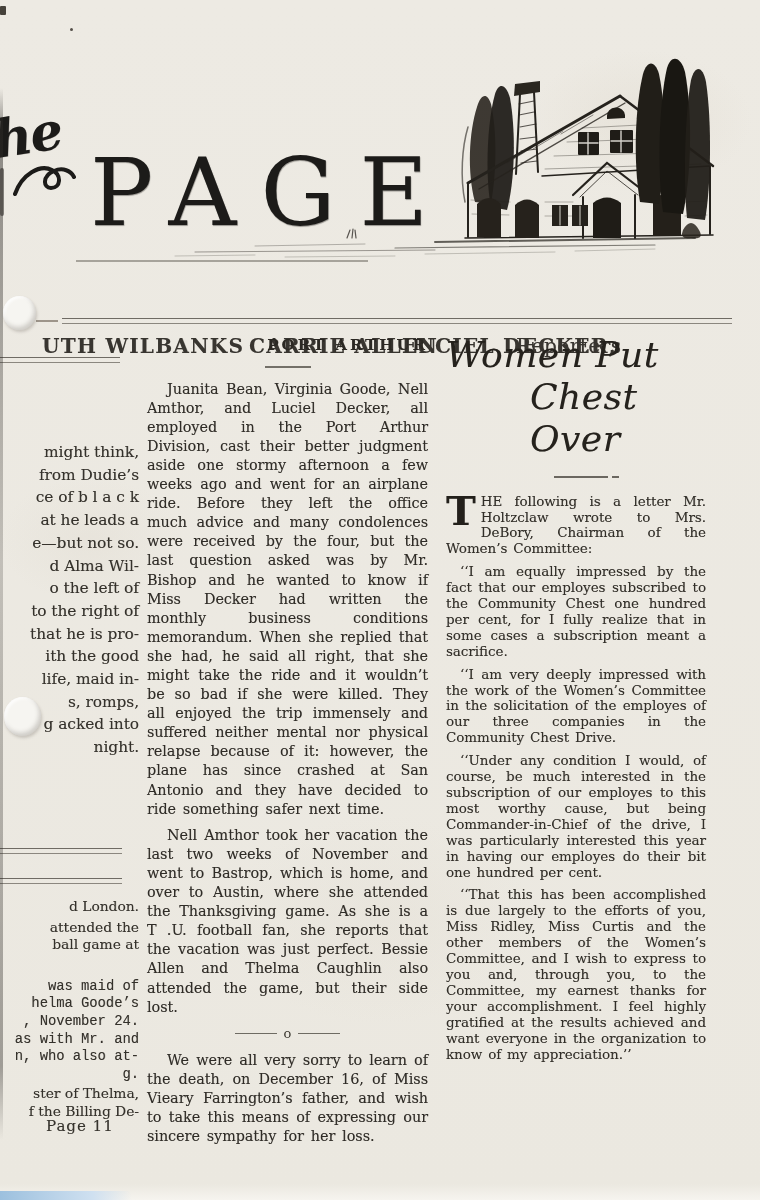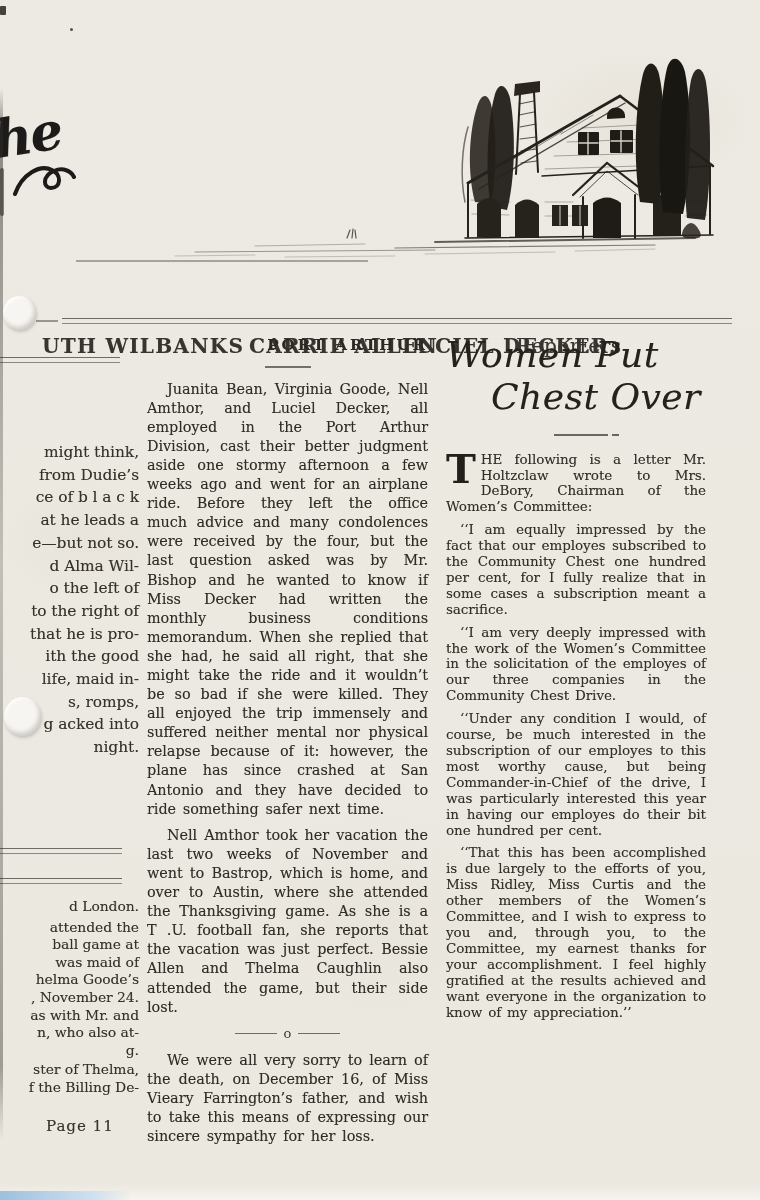--- a/index.html
+++ b/index.html
@@ -30,38 +30,38 @@
   .rule-dash{left:36px;top:320px;width:22px;height:2px;background:#8a7f74;opacity:.8;}
 
   
   .rule-left-top{left:0;top:357px;width:120px;}
   .lc{left:0;width:139px;text-align:right;color:#34312b;}
   .lc1{top:441px;font-size:15.3px;line-height:22.7px;}
   .rule-left-a{left:0;top:848px;width:122px;}
   .rule-left-b{left:0;top:878px;width:122px;}
   .lc2{top:898px;font-size:13.8px;line-height:17.6px;}
   .lc2 .grp-b{margin-top:3px;}
-  .lc2 .grp-c{margin-top:0;}
+  .lc2 .grp-c{margin-top:24px;font-family:Liberation Mono, monospace;}
   .lc2 .grp-d{margin-top:2px;}
   .page-number{left:46px;top:1117px;font-size:15px;letter-spacing:1px;color:#36332d;}
 
   
   .col-mid{left:147px;top:336px;width:281px;}
   .mid-heading{text-align:right;font-size:15px;font-weight:bold;letter-spacing:3px;color:#2b2823;}
   .mid-hrule{width:46px;height:1.6px;background:#55514a;margin:12px auto 12px auto;opacity:.8;}
   .col-mid p{margin:0 0 7px 0;font-size:14.3px;line-height:19.1px;text-align:justify;
     word-spacing:.16em;text-indent:20px;}
   .divider{display:flex;align-items:center;justify-content:center;gap:7px;margin:10px 0 11px 0;}
   .divider .dline{width:42px;height:1.2px;background:#4f4b44;opacity:.8;}
   .divider .dlabel{font-size:13px;line-height:13px;color:#3a372f;}
 
   
   .col-right{left:446px;top:334px;width:260px;}
   .wp-title{font-style:italic;font-size:36px;line-height:42px;color:#25221d;letter-spacing:.5px;}
-  .wp-title2{margin-left:45px;margin-top:0px;}
+  .wp-title2{margin-left:84px;margin-top:0px;}
   .right-hrule{width:54px;height:1.6px;background:#55514a;margin:16px 0 16px 108px;opacity:.85;position:relative;}
   .right-hrule::after{content:"";position:absolute;left:58px;top:0;width:7px;height:1.6px;background:#55514a;}
   .col-right p{margin:0 0 7px 0;font-size:13.4px;line-height:15.9px;text-align:justify;
     word-spacing:.12em;text-indent:14px;color:#312e28;}
   .col-right p.intro{text-indent:0;}
   .dropcap{float:left;font-size:40px;line-height:30px;font-weight:bold;padding:2px 5px 0 0;color:#23201b;}
 
   
   .hole{background:#f6f5f1;border-radius:50%;
     box-shadow:inset -2px -3px 4px rgba(90,84,74,.25), inset 2px 2px 3px rgba(255,255,255,.8),
@@ -81,20 +81,21 @@
 </style>
 </head>
 <body>
 
 <div id="page">
 
   <div class="abs script-he soft">he</div>
   <svg class="abs" style="left:12px;top:158px" width="64" height="42" viewBox="0 0 64 42">
     <path d="M3,36 C10,16 28,6 40,12 C50,17 49,30 39,30 C31,30 30,18 42,13 C51,9 59,13 62,19" stroke="#1c1b19" stroke-width="4" fill="none" stroke-linecap="round"></path>
   </svg>
+  <div class="abs masthead-title">PAGE</div>
 
   <svg class="abs" style="left:135px;top:52px" width="580" height="210" viewBox="0 0 580 210">
     <g stroke="#25221d" fill="none" stroke-linecap="round">
 
       <path d="M328,152 C322,124 325,92 331,70 C334,60 339,60 342,70 C347,95 346,128 341,154 Z" fill="#35permanent" opacity="0"></path>
       <path d="M340,150 C332,120 334,80 342,55 C346,42 352,40 356,52 C362,78 362,120 356,152 Z" fill="#2a261f" stroke="none" opacity="0.9"></path>
       <path d="M356,155 C350,125 352,70 360,42 C364,30 371,32 375,46 C381,80 380,128 372,158 Z" fill="#221f1a" stroke="none" opacity="0.95"></path>
       <path d="M330,150 C325,125 327,95 333,75" stroke-width="1.5" opacity=".6"></path>
 
       <path d="M381,122 L385,42 M403,120 L399,40" stroke-width="2"></path>

